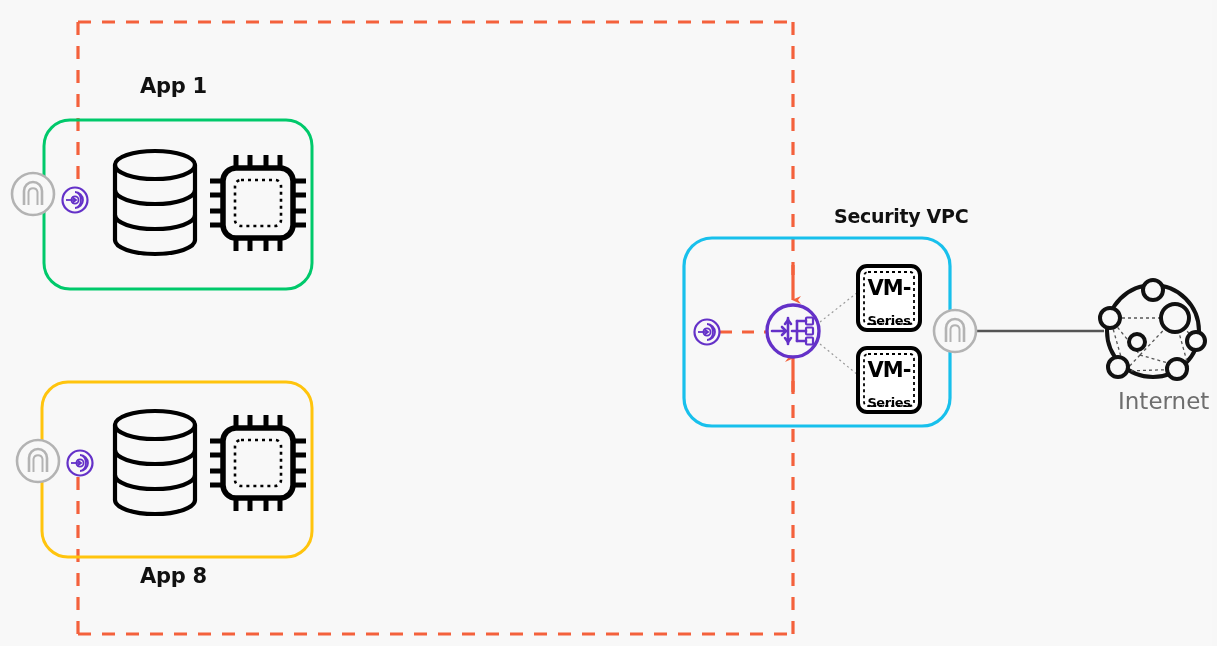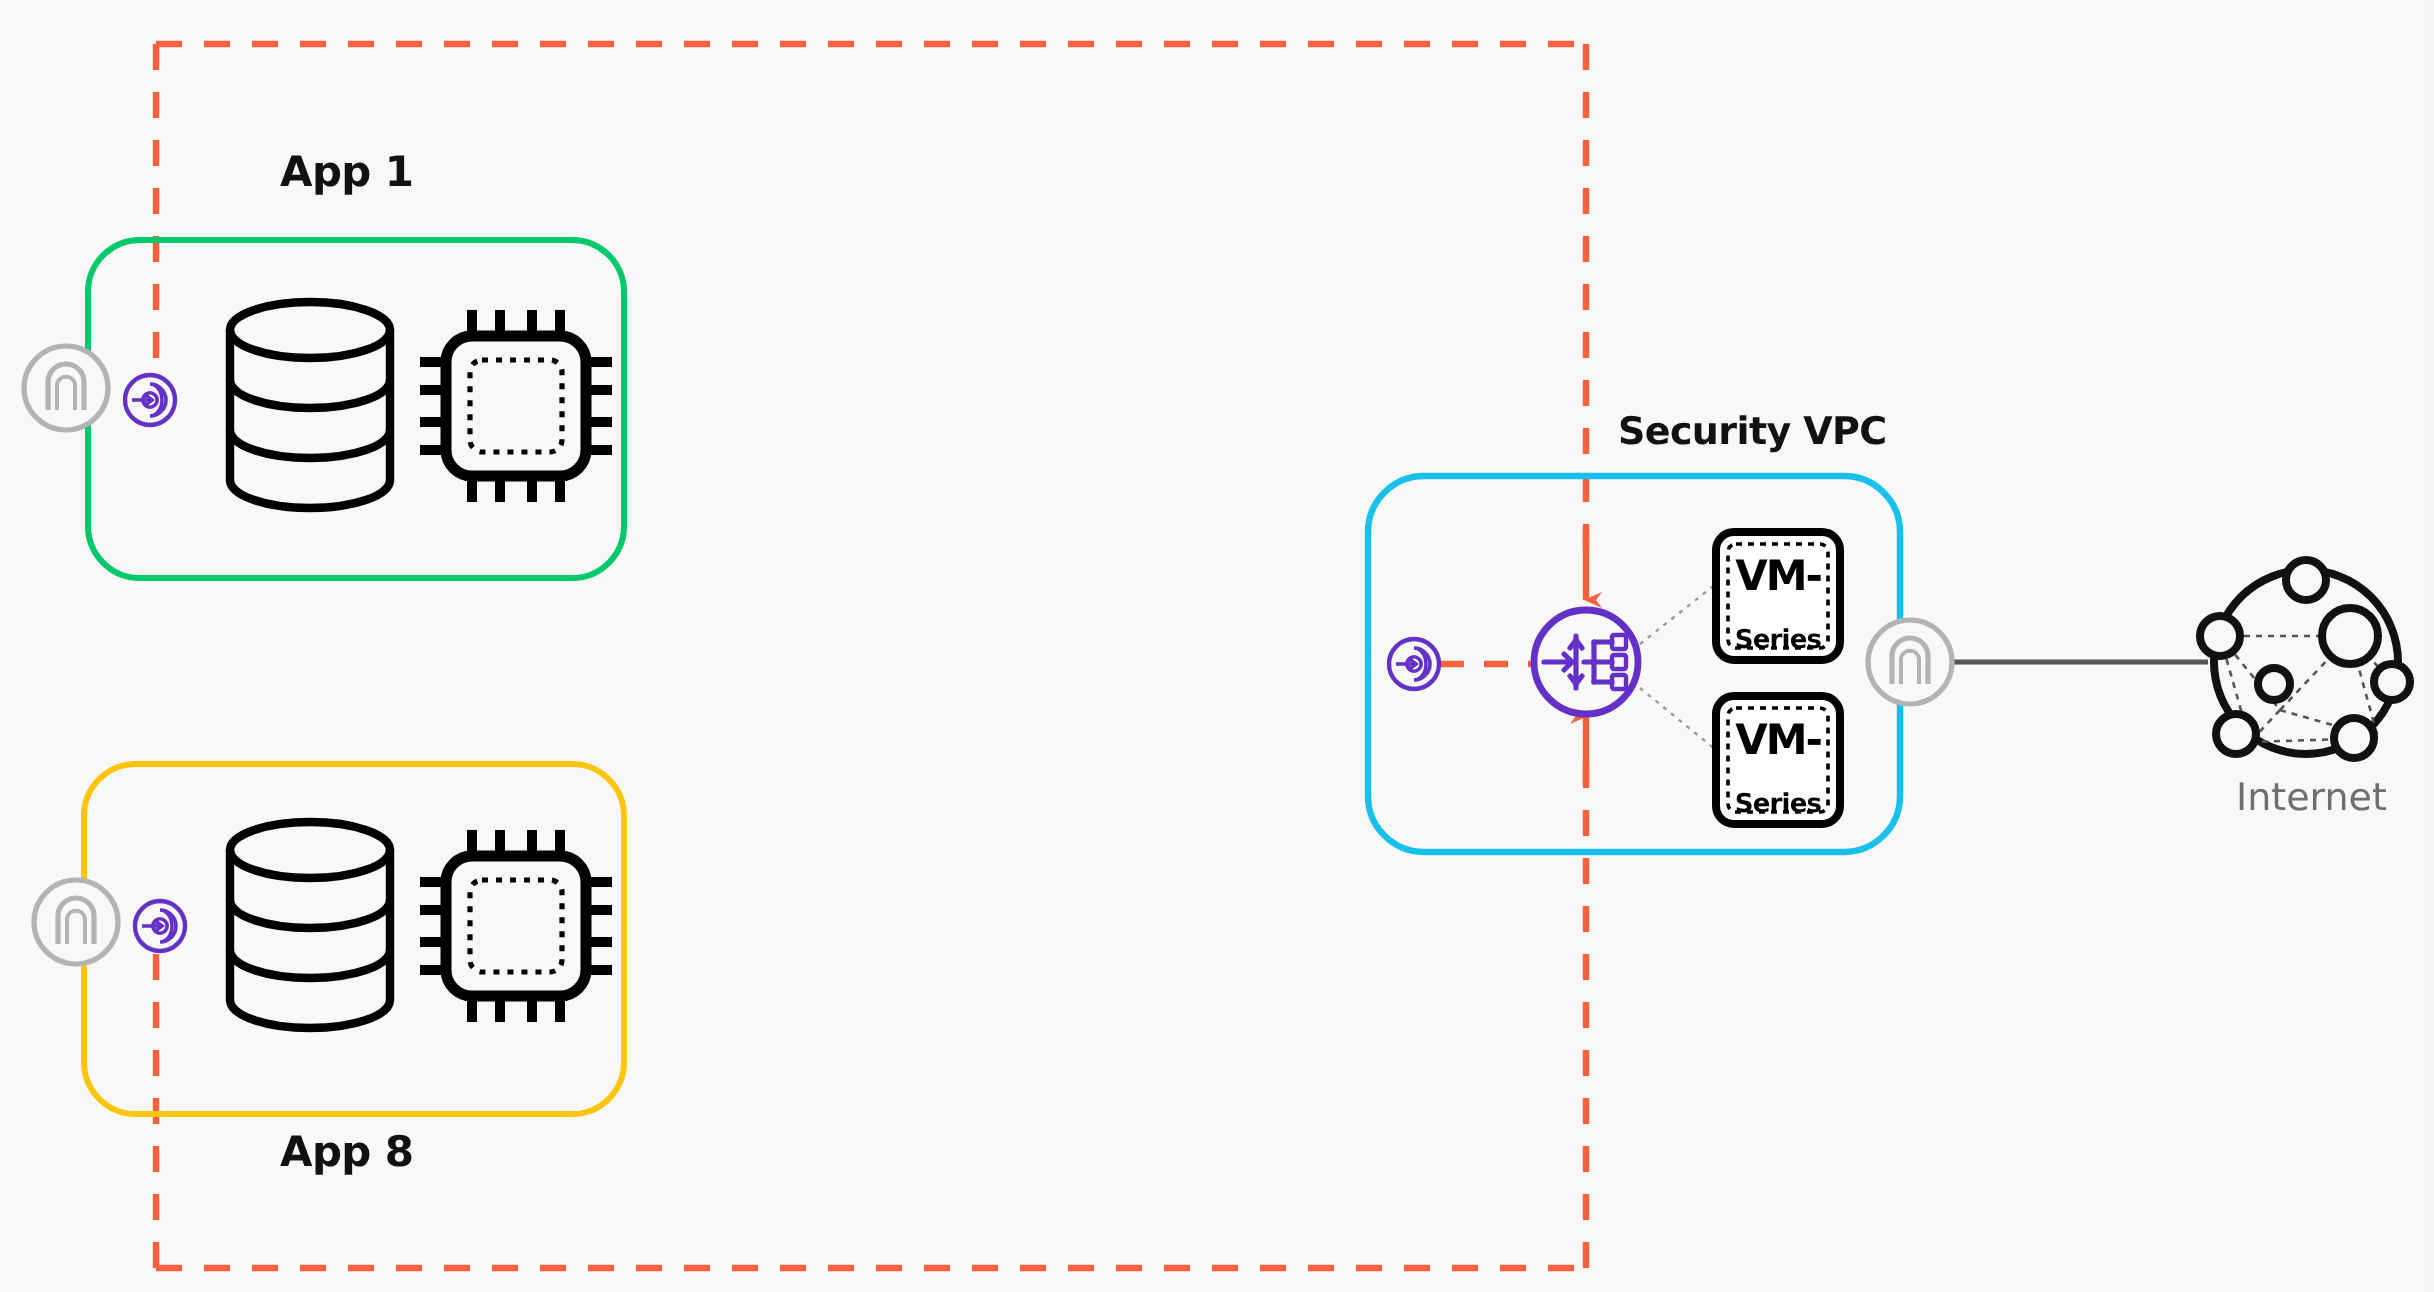--- a/index.html
+++ b/index.html
@@ -2,22 +2,22 @@
 <html><head>
 <meta charset="utf-8">
 <style>
   html,body{margin:0;padding:0;background:#f7f7f7;}
   body{width:1217px;height:646px;font-family:"DejaVu Sans",sans-serif;overflow:hidden;}
   #stage{position:relative;width:1212px;height:646px;background:#f8f8f8;}
   #stage svg{position:absolute;left:0;top:0;}
   .lbl{position:absolute;font-family:"DejaVu Sans",sans-serif;font-weight:bold;color:#111;white-space:nowrap;}
   .app1-label{left:140px;top:74px;font-size:21px;letter-spacing:-0.3px;}
   .app2-label{left:140px;top:564px;font-size:21px;letter-spacing:-0.3px;}
-  .svpc-label{left:809px;top:205px;font-size:19px;letter-spacing:-0.3px;}
-  .inet-label{position:absolute;left:1118px;top:388px;font-size:19px;font-weight:normal;color:#6e6e6e;font-family:"DejaVu Sans",sans-serif;white-space:nowrap;}
+  .svpc-label{left:834px;top:205px;font-size:19px;letter-spacing:-0.3px;}
+  .inet-label{position:absolute;left:1118px;top:388px;font-size:23px;font-weight:normal;color:#6e6e6e;font-family:"DejaVu Sans",sans-serif;white-space:nowrap;}
   .vmtxt{position:absolute;text-align:center;color:#000;font-family:"DejaVu Sans",sans-serif;pointer-events:none;}
   .vm-big{font-size:21px;font-weight:bold;line-height:20px;letter-spacing:-1px;}
   .vm-small{font-size:13px;font-weight:bold;line-height:14px;letter-spacing:-0.4px;margin-top:16px;}
 </style>
 </head>
 <body>
 
 <div id="stage">
 
 <svg width="1217" height="646" viewBox="0 0 1217 646">

